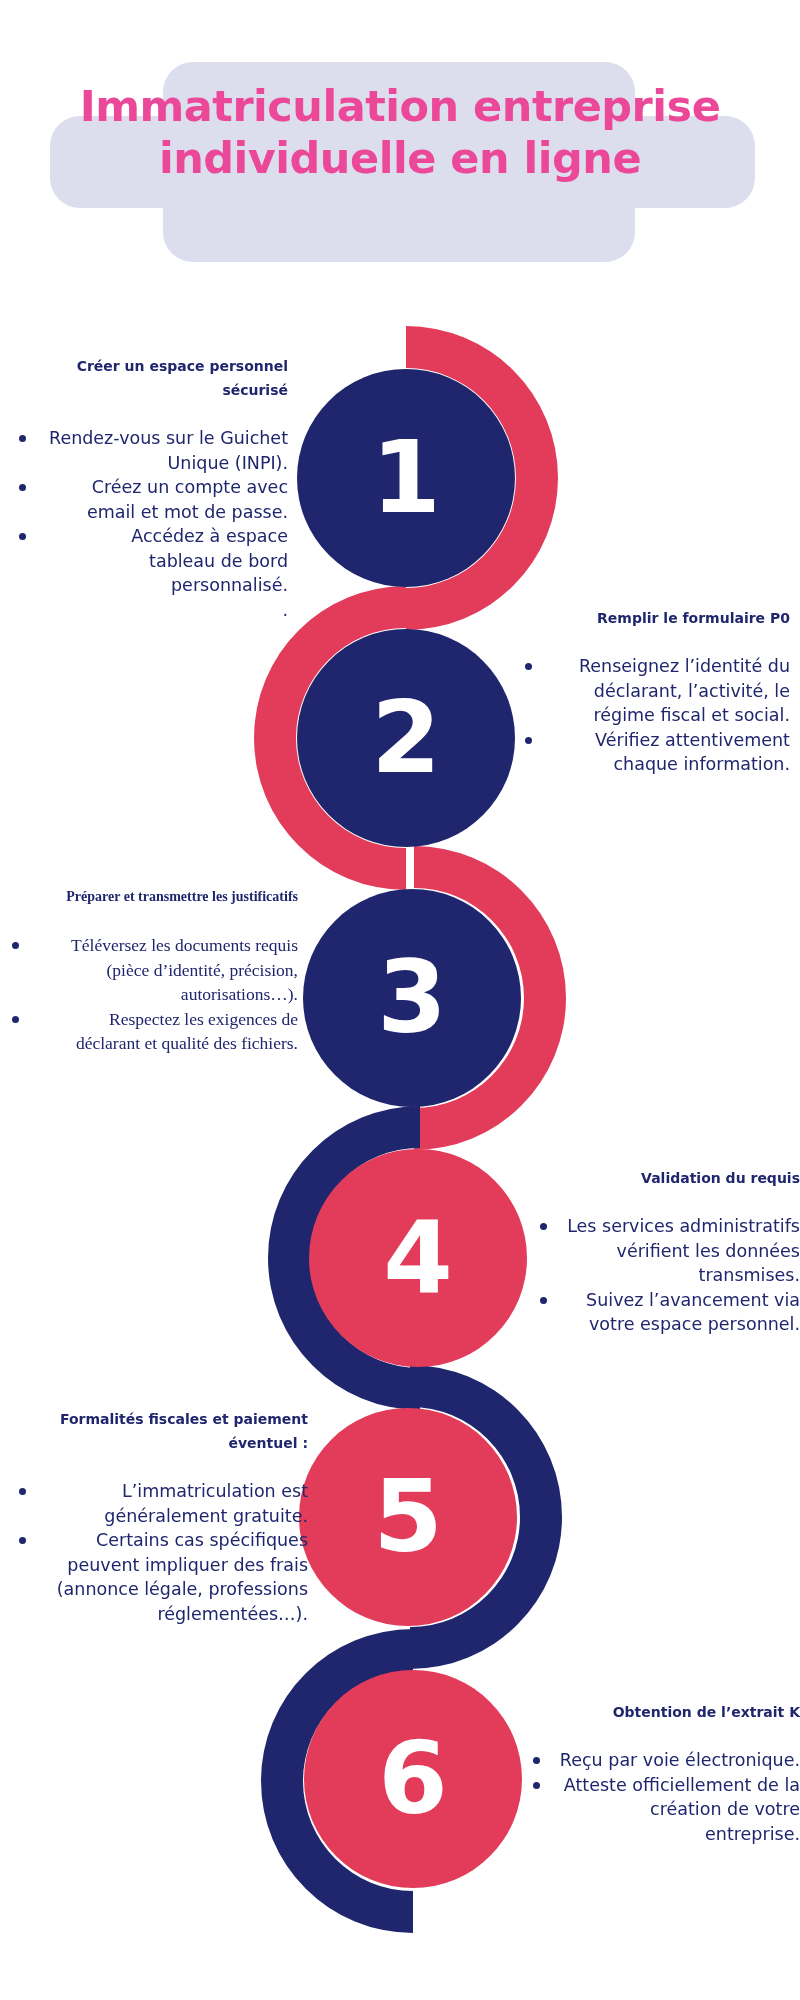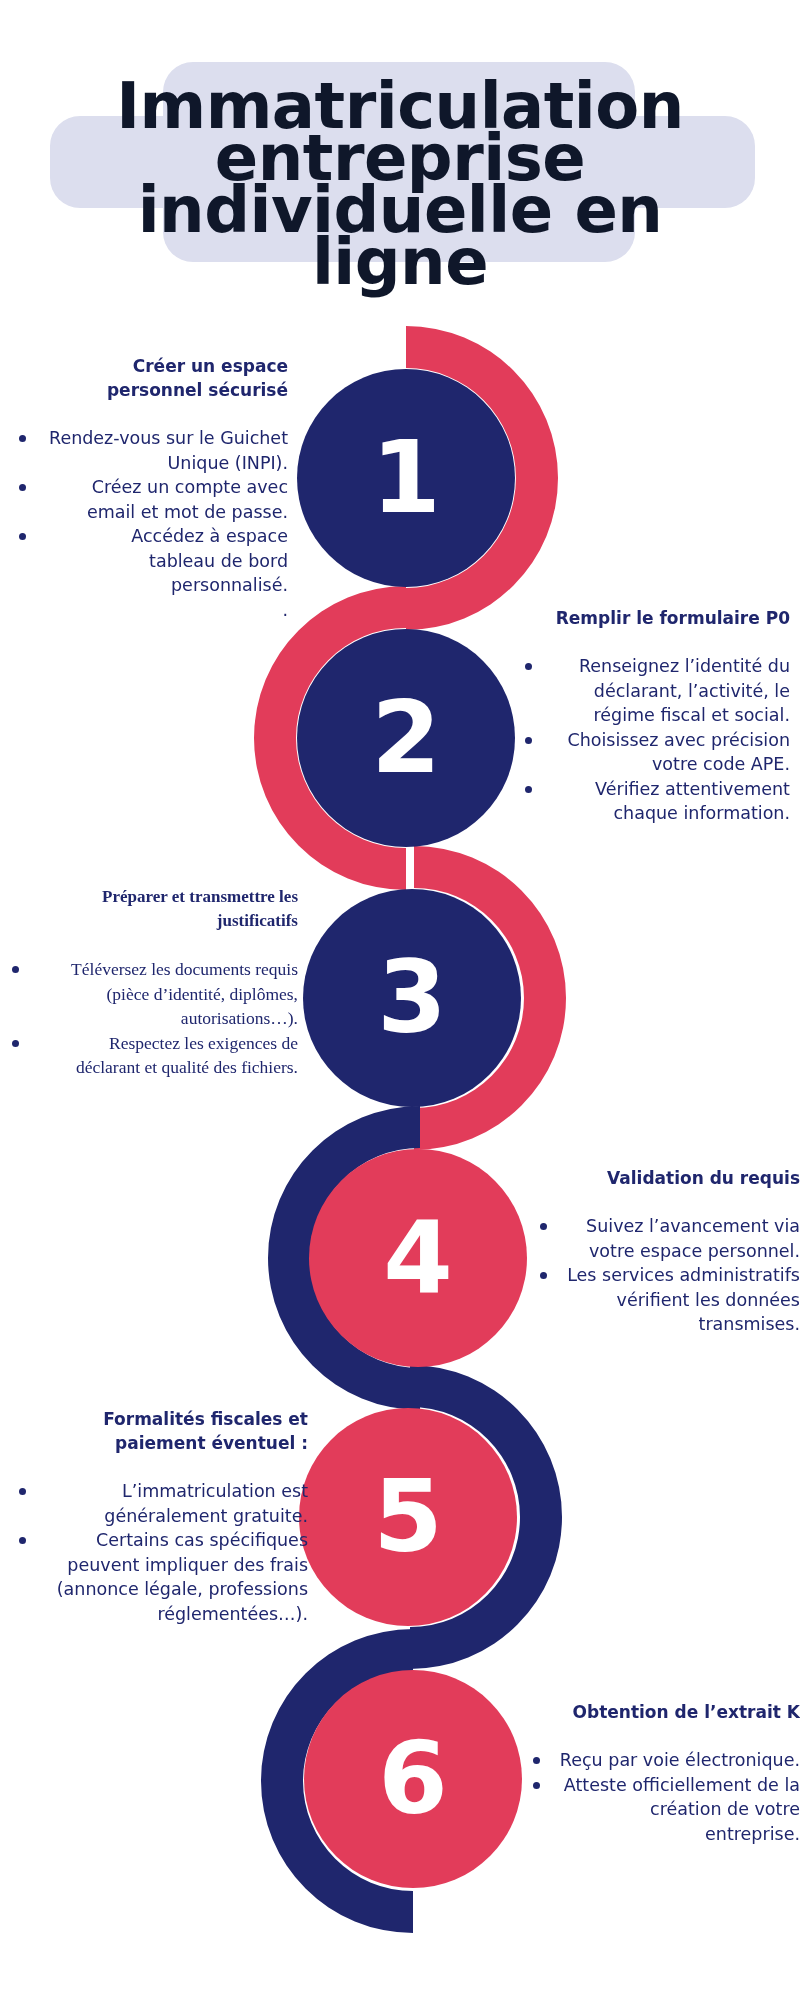--- a/index.html
+++ b/index.html
@@ -3,25 +3,25 @@
 <meta charset="utf-8">
 <style>
   html, body { margin:0; padding:0; }
   body { width:800px; height:2000px; background:#ffffff; position:relative; overflow:hidden;
          font-family:"DejaVu Sans", sans-serif; color:#1f266d; }
   .title-wrap { position:absolute; left:0; top:0; width:800px; height:270px; }
   .title-bg-top { position:absolute; left:163px; top:62px; width:472px; height:200px; background:#dcdeee; border-radius:30px; }
   .title-bg-mid { position:absolute; left:50px; top:116px; width:705px; height:92px; background:#dcdeee; border-radius:30px; }
   .title-bg-bot { position:absolute; left:317px; top:150px; width:170px; height:112px; background:#dcdeee; border-radius:30px; }
   .title { position:absolute; left:40px; top:80px; width:720px; text-align:center; font-weight:bold;
-           font-size:64px; line-height:52px; color:#0f172a; letter-spacing:-0.5px; }
+           font-size:43px; line-height:52px; color:#ec4899; letter-spacing:-0.5px; }
   svg.spine { position:absolute; left:0; top:0; }
   .num { position:absolute; width:216px; text-align:center; color:#ffffff; font-weight:bold; font-size:100px; line-height:216px; }
   .step-text { position:absolute; font-size:17.5px; line-height:24.5px; color:#1f266d; }
-  .step-text h3 { margin:0 0 24px 0; font-size:17px; line-height:24px; font-weight:bold; }
+  .step-text h3 { margin:0 0 24px 0; font-size:14px; line-height:24px; font-weight:bold; }
   .step-text ul { margin:0; padding:0; list-style:none; }
   .step-text li { position:relative; }
   .step-text.left { text-align:right; }
   .step-text.right { text-align:right; }
   .bullet { position:absolute; width:7px; height:7px; border-radius:50%; background:#1f266d; top:9px; }
   .right .bullet { left:-20px; }
   .dot-line { text-align:right; }
 </style>
 </head>
 <body>
@@ -78,44 +78,43 @@
         <span style="display:block; padding-left:50px;">Accédez à espace tableau de bord personnalisé.</span>
       </li>
   </ul>
   <div class="dot-line">.</div>
 </div>
 
 <div class="step-text right" style="left:515px; top:606px; width:275px;">
   <h3>Remplir le formulaire P0</h3>
   <ul style="padding-left:30px;">
     <li><span class="bullet"></span><span>Renseignez l’identité du déclarant, l’activité, le régime fiscal et social.</span></li>
-    <li><span class="bullet"></span><span>Choisissez avec précision votre code APE.</span></li>
     <li><span class="bullet"></span><span>Vérifiez attentivement chaque information.</span></li>
   </ul>
 </div>
 
 <div class="step-text left" style="left:8px; top:885px; width:290px;font-family:Liberation Serif, serif;">
   <h3 style="padding-left:30px;">Préparer et transmettre les justificatifs</h3>
   <ul>
     <li>
         <span class="bullet" style="left:4px;"></span>
-        <span style="display:block; padding-left:40px;">Téléversez les documents requis (pièce d’identité, diplômes, autorisations…).</span>
+        <span style="display:block; padding-left:40px;">Téléversez les documents requis (pièce d’identité, précision, autorisations…).</span>
       </li>
     <li>
         <span class="bullet" style="left:4px;"></span>
         <span style="display:block; padding-left:40px;">Respectez les exigences de déclarant et qualité des fichiers.</span>
       </li>
   </ul>
 </div>
 
 <div class="step-text right" style="left:530px; top:1166px; width:270px;">
   <h3>Validation du requis</h3>
   <ul style="padding-left:30px;">
+    <li><span class="bullet"></span><span>Les services administratifs vérifient les données transmises.</span></li>
     <li><span class="bullet"></span><span>Suivez l’avancement via votre espace personnel.</span></li>
-    <li><span class="bullet"></span><span>Les services administratifs vérifient les données transmises.</span></li>
   </ul>
 </div>
 
 <div class="step-text right" style="left:8px; top:1407px; width:300px;">
   <h3>Formalités fiscales et paiement éventuel :</h3>
   <ul style="padding-left:31px;">
     <li><span class="bullet"></span><span>L’immatriculation est généralement gratuite.</span></li>
     <li><span class="bullet"></span><span>Certains cas spécifiques peuvent impliquer des frais (annonce légale, professions réglementées…).</span></li>
   </ul>
 </div>

